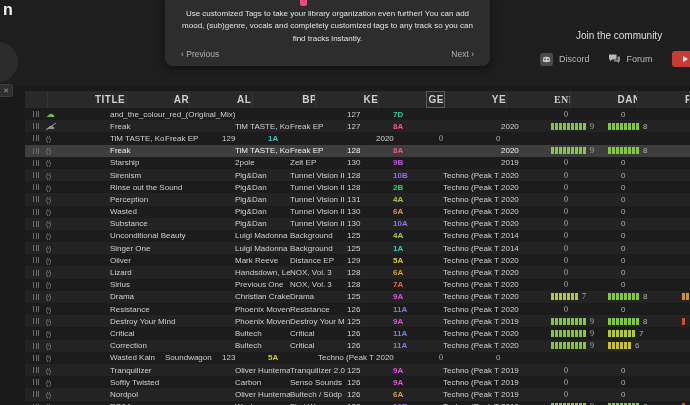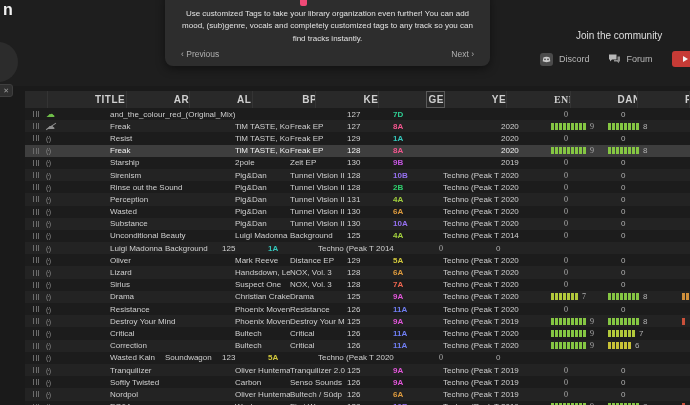--- a/index.html
+++ b/index.html
@@ -193,21 +193,20 @@
   </div>
       <div class="tr">
     <div class="td c-icons">
       <span class="drag">
             <i></i>
             <i></i>
             <i></i>
           </span>
       <span class="fstat"><span class="stream">(·)</span></span>
     </div>
-    <div class="td c-title">Resist</div>
     <div class="td c-artist">TiM TASTE, Ko</div>
     <div class="td c-album">Freak EP</div>
     <div class="td c-bpm">129</div>
     <div class="td c-key" style="color: rgb(53, 200, 188);">1A</div>
     <div class="td c-genre"></div>
     <div class="td c-year">2020</div>
     <div class="td c-energy">
           <span class="zero">0</span>
         </div>
     <div class="td c-dance">
@@ -426,20 +425,21 @@
   </div>
       <div class="tr">
     <div class="td c-icons">
       <span class="drag">
             <i></i>
             <i></i>
             <i></i>
           </span>
       <span class="fstat"><span class="stream">(·)</span></span>
     </div>
+    <div class="td c-title">Singer One</div>
     <div class="td c-artist">Luigi Madonna</div>
     <div class="td c-album">Background</div>
     <div class="td c-bpm">125</div>
     <div class="td c-key" style="color: rgb(53, 200, 188);">1A</div>
     <div class="td c-genre">Techno (Peak T</div>
     <div class="td c-year">2014</div>
     <div class="td c-energy">
           <span class="zero">0</span>
         </div>
     <div class="td c-dance">
@@ -498,21 +498,21 @@
       <div class="tr">
     <div class="td c-icons">
       <span class="drag">
             <i></i>
             <i></i>
             <i></i>
           </span>
       <span class="fstat"><span class="stream">(·)</span></span>
     </div>
     <div class="td c-title">Sirius</div>
-    <div class="td c-artist">Suspect One</div>
+    <div class="td c-artist">Previous One</div>
     <div class="td c-album">NOX, Vol. 3</div>
     <div class="td c-bpm">128</div>
     <div class="td c-key" style="color: rgb(240, 102, 80);">7A</div>
     <div class="td c-genre">Techno (Peak T</div>
     <div class="td c-year">2020</div>
     <div class="td c-energy">
           <span class="zero">0</span>
         </div>
     <div class="td c-dance">
           <span class="zero">0</span>

